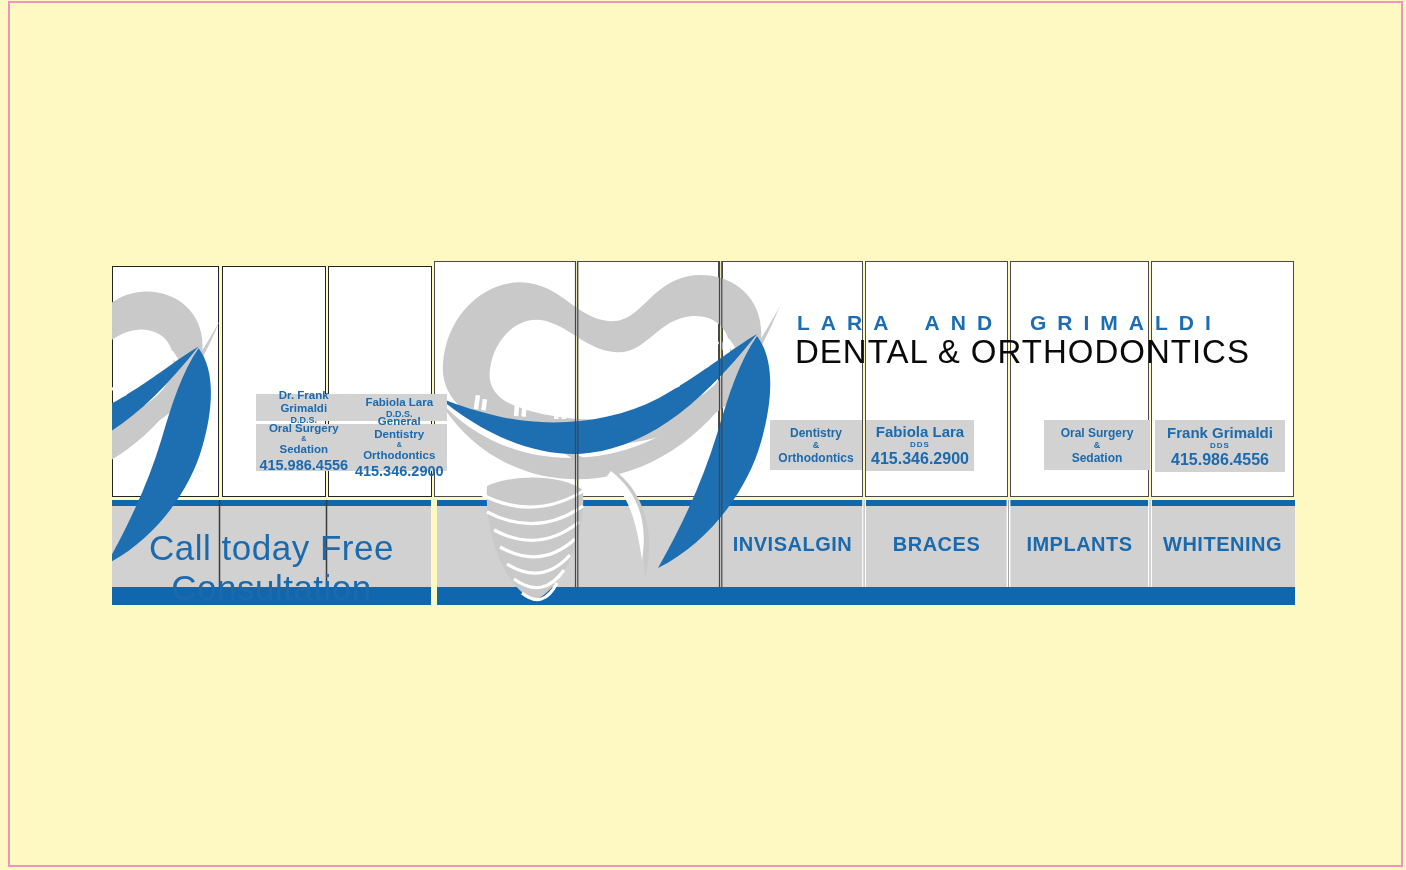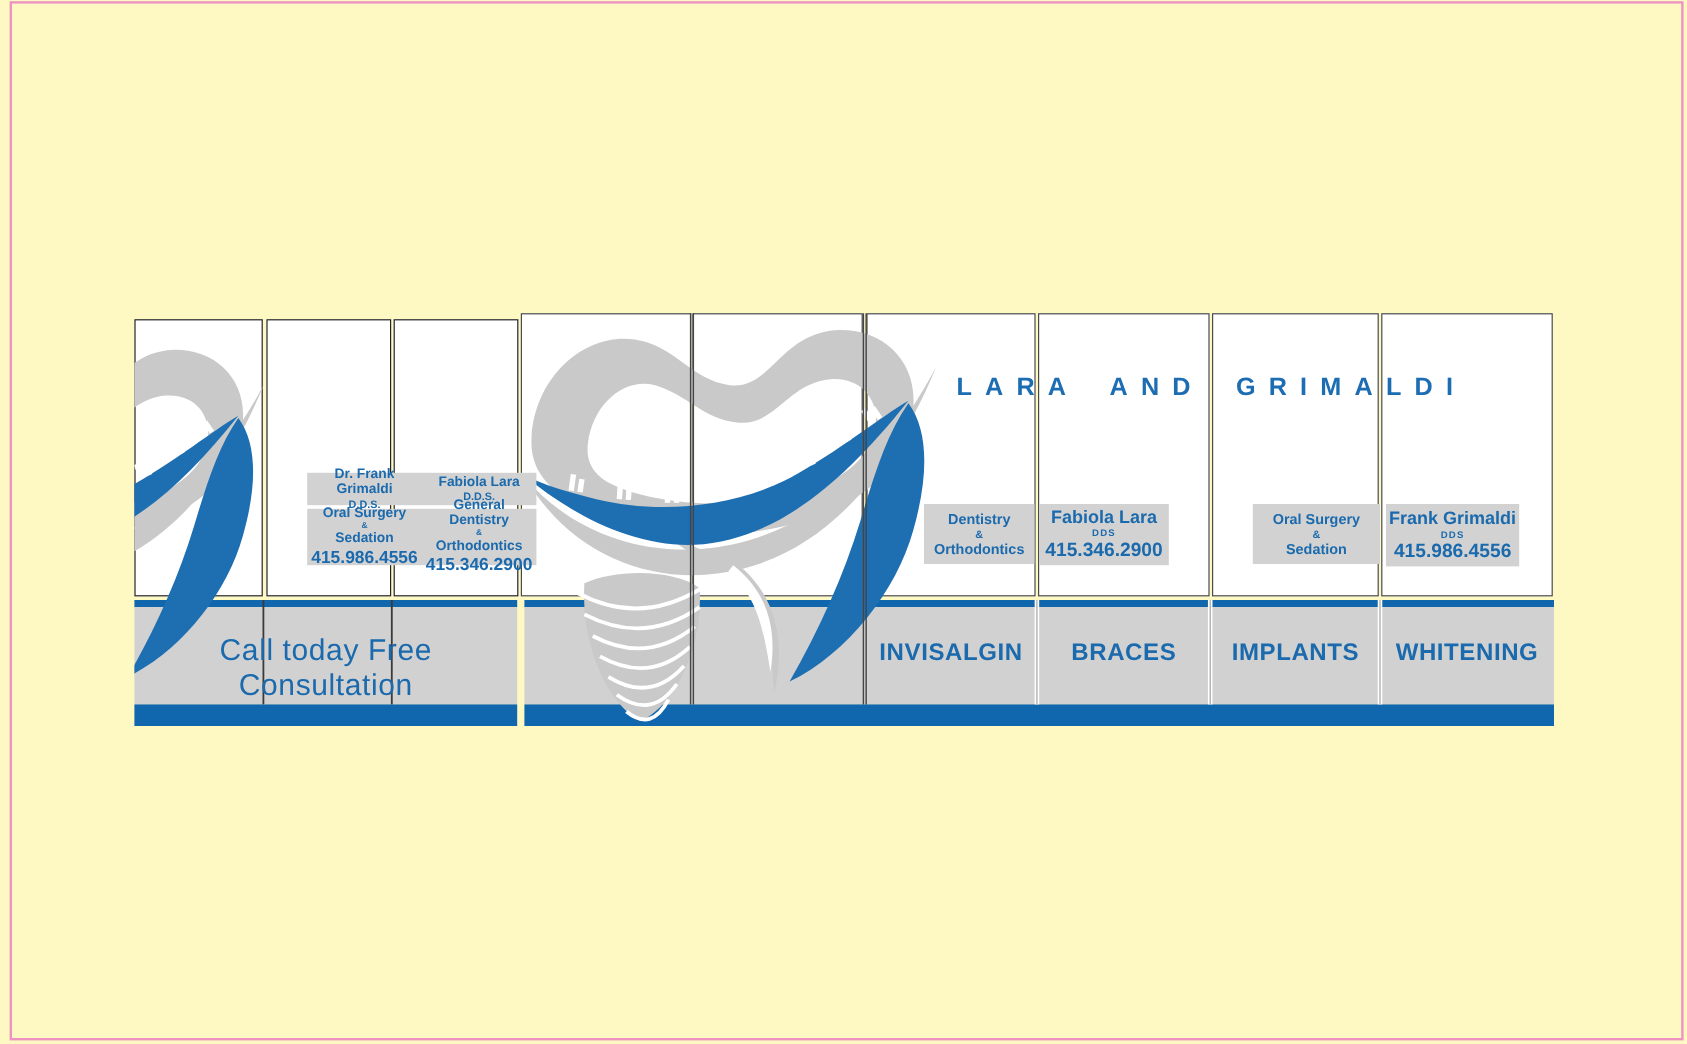--- a/index.html
+++ b/index.html
@@ -35,21 +35,21 @@
     display:flex;text-align:center;margin-left:28px;}
   .lrow .col{width:50%;display:flex;flex-direction:column;justify-content:center;}
   .lrow .nm{font-size:11.5px;font-weight:bold;line-height:13px;}
   .lrow .dg{font-size:9px;font-weight:bold;line-height:11px;}
   .lrow .l1,.lrow .l2{font-size:11.5px;font-weight:bold;line-height:13px;}
   .lrow .amp{font-size:7px;font-weight:bold;line-height:8px;}
   .lrow .ph{font-size:14.5px;font-weight:bold;line-height:17px;margin-top:1px;}
   .service{position:absolute;top:533px;text-align:center;color:var(--blue-text);
     font-size:20px;font-weight:bold;letter-spacing:0.5px;}
   .call-banner{position:absolute;left:112px;top:528px;width:319px;text-align:center;
-    color:var(--blue-text);font-size:25px;font-weight:normal;letter-spacing:0.5px;}
+    color:var(--blue-text);font-size:35px;font-weight:normal;letter-spacing:0.5px;}
 </style>
 </head>
 <body>
 
 <div class="canvas">
 
   <div class="panel pl" style="left:112px;top:266px;width:107px;height:231px"></div>
   <div class="panel pl" style="left:222px;top:266px;width:104px;height:231px"></div>
   <div class="panel pl" style="left:328px;top:266px;width:104px;height:231px"></div>
 
@@ -168,37 +168,38 @@
       <rect x="762.2" y="245" width="3.8" height="87" fill="#ffffff"></rect>
       <rect x="906.6" y="245" width="3.8" height="87" fill="#ffffff"></rect>
       <rect x="1048.1" y="245" width="3.8" height="87" fill="#ffffff"></rect>
       <line x1="764.1" y1="245" x2="764.1" y2="332" stroke="#9a9a9a" stroke-width="0.9"></line>
       <line x1="908.5" y1="245" x2="908.5" y2="332" stroke="#9a9a9a" stroke-width="0.9"></line>
       <line x1="1050" y1="245" x2="1050" y2="332" stroke="#9a9a9a" stroke-width="0.9"></line>
     </g>
   </svg>
 
   <div class="title1">LARA AND GRIMALDI</div>
+  <div class="title2">DENTAL &amp; ORTHODONTICS</div>
 
   <div class="card" style="left:770px;top:420px;width:92px;height:50px">
     <span class="l1">Dentistry</span>
     <span class="amp">&amp;</span>
     <span class="l2">Orthodontics</span>
   </div>
   <div class="card" style="left:866px;top:420px;width:108px;height:51px">
     <span class="nm">Fabiola Lara</span>
     <span class="dg">DDS</span>
     <span class="ph">415.346.2900</span>
   </div>
   <div class="card" style="left:1044px;top:420px;width:106px;height:50px">
     <span class="l1">Oral Surgery</span>
     <span class="amp">&amp;</span>
     <span class="l2">Sedation</span>
   </div>
-  <div class="card" style="left:1155px;top:420px;width:111px;height:52px">
+  <div class="card" style="left:1155px;top:420px;width:130px;height:52px">
     <span class="nm">Frank Grimaldi</span>
     <span class="dg">DDS</span>
     <span class="ph">415.986.4556</span>
   </div>
 
   <div class="lrow" style="left:228px;top:394px;width:191px;height:27px">
     <div class="col">
       <span class="nm">Dr. Frank Grimaldi</span>
       <span class="dg">D.D.S.</span>
     </div>

